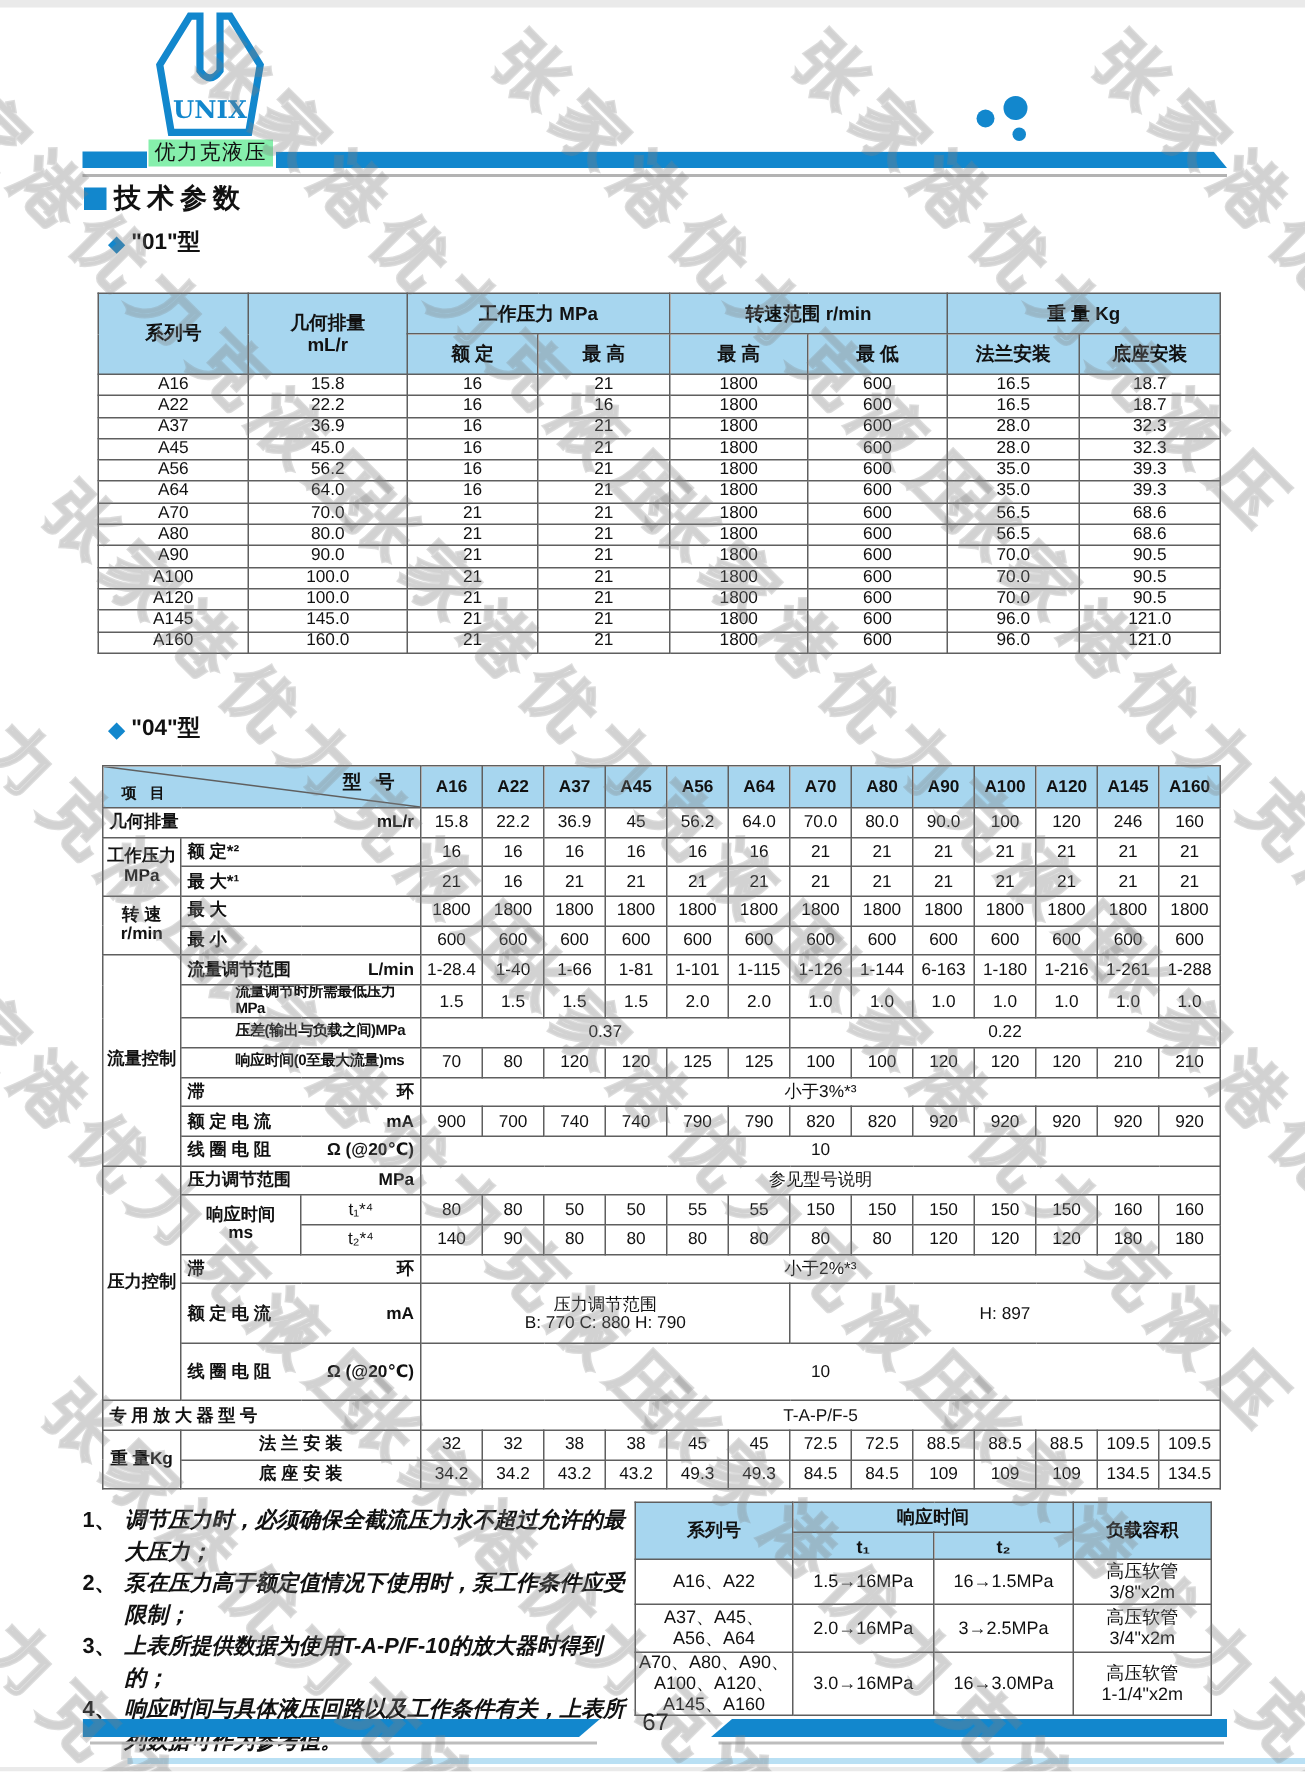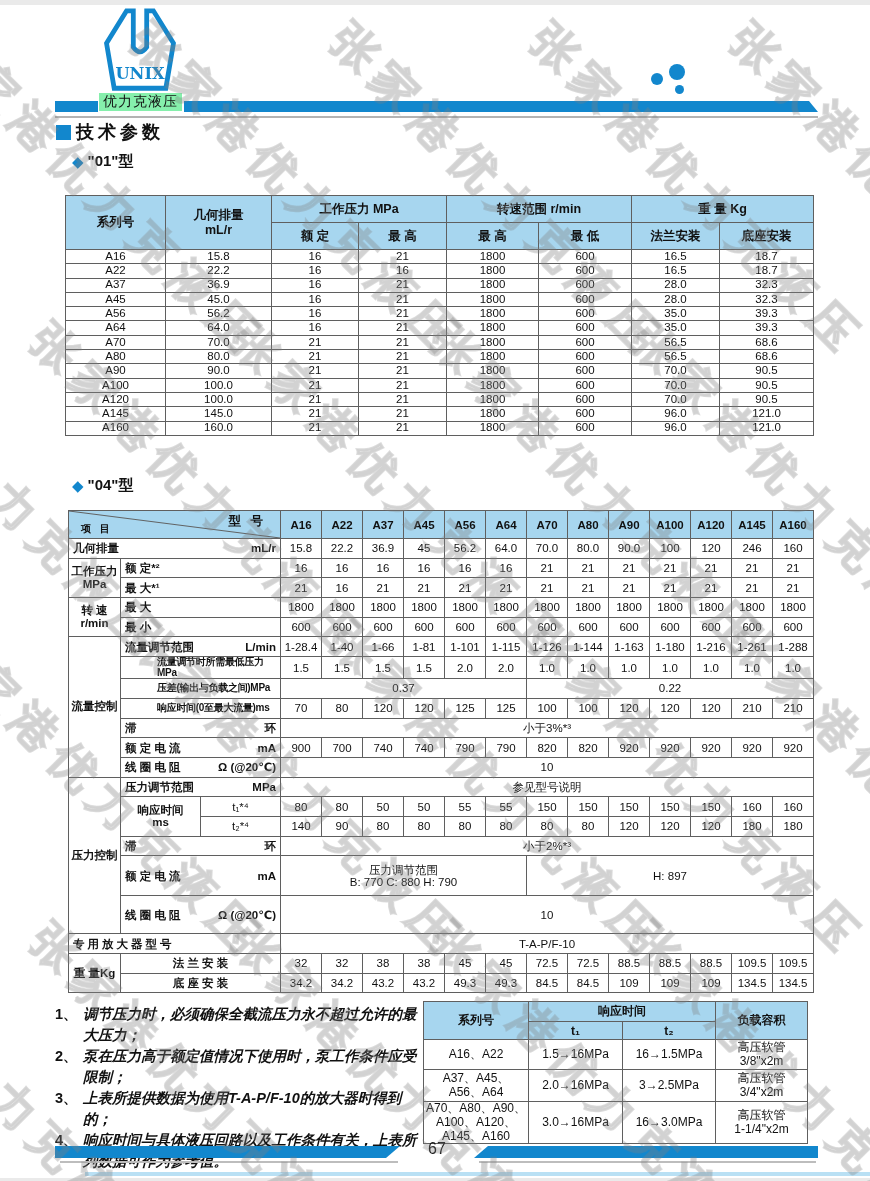--- a/index.html
+++ b/index.html
@@ -449,21 +449,21 @@
           </span>
         </td>
     <td>1-28.4</td>
         <td>1-40</td>
         <td>1-66</td>
         <td>1-81</td>
         <td>1-101</td>
         <td>1-115</td>
         <td>1-126</td>
         <td>1-144</td>
-        <td>1-163</td>
+        <td>6-163</td>
         <td>1-180</td>
         <td>1-216</td>
         <td>1-261</td>
         <td>1-288</td>
       </tr>
     <tr>
       <td colspan="2" class="lbl small">流量调节时所需最低压力MPa</td>
     <td>1.5</td>
         <td>1.5</td>
         <td>1.5</td>
@@ -610,21 +610,21 @@
           <span class="lab-flex">
         <span>线 圈 电 阻</span>
         <span>Ω (@20℃)</span>
           </span>
         </td>
       <td colspan="13">10</td>
     </tr>
 
     <tr>
       <td colspan="3" class="lbl amp-lbl">专用放大器型号</td>
-      <td colspan="13">T-A-P/F-10</td>
+      <td colspan="13">T-A-P/F-5</td>
     </tr>
 
     <tr>
       <td rowspan="2" class="grp">重  量Kg</td>
       <td colspan="2" style="font-weight:bold;">法 兰 安 装</td>
     <td>32</td>
         <td>32</td>
         <td>38</td>
         <td>38</td>
         <td>45</td>

